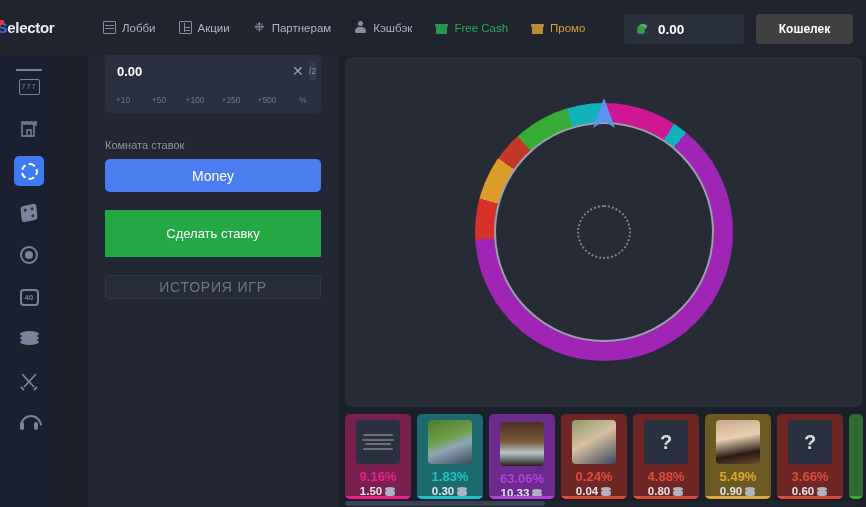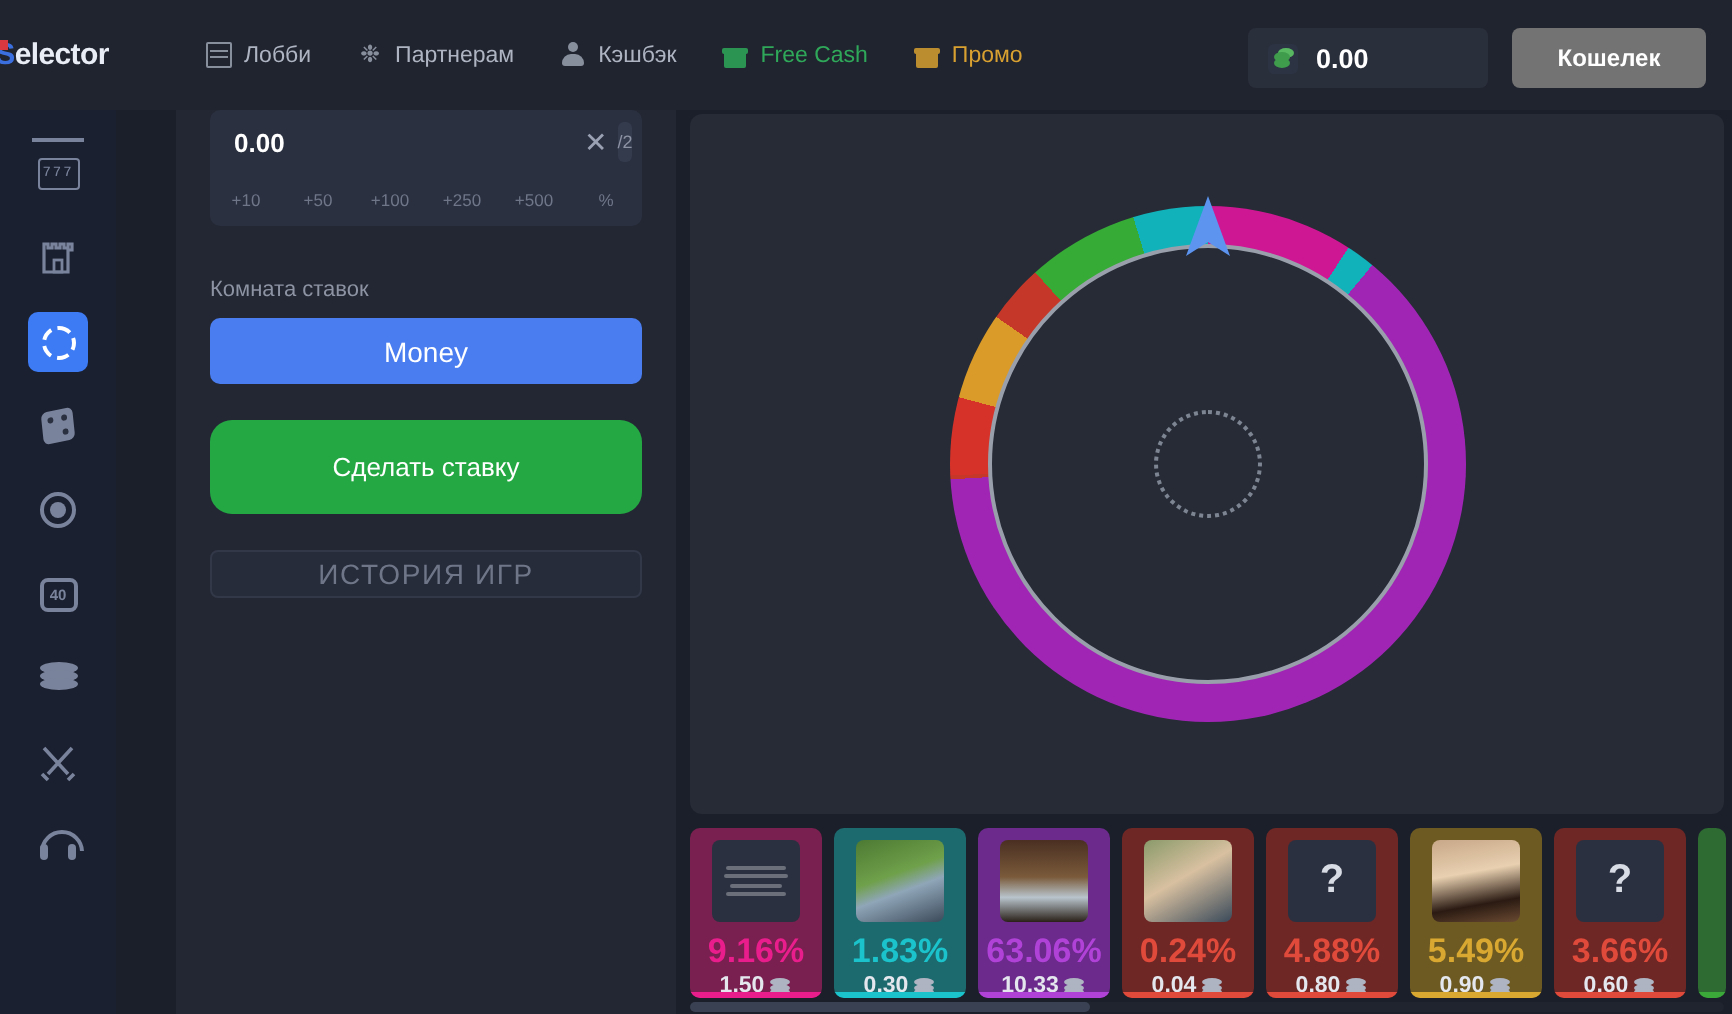--- a/index.html
+++ b/index.html
@@ -65,21 +65,21 @@
     display: flex; align-items: center; padding: 0 10px; gap: 9px;
   }
   .coin-ico { width: 15px; height: 15px; border-radius: 3px; background: #2c3343;
     position: relative; flex: 0 0 auto; }
   .coin-ico::before { content: ""; position: absolute; left: 2.5px; top: 4px;
     width: 8px; height: 5px; border-radius: 50%; background: #3f9c4c;
     box-shadow: 0 3px 0 #3f9c4c, 2px -2px 0 #58b862; }
   .balance-val { font-size: 13.5px; font-weight: bold; color: #fff; }
   .wallet-btn {
     position: absolute; right: 13px; top: 14px; width: 97px; height: 30px;
-    background: #737373; border-radius: 4px; border: none;
+    background: #404040; border-radius: 4px; border: none;
     color: #fff; font-size: 12px; font-weight: bold; cursor: pointer;
     font-family: "Liberation Sans", sans-serif;
   }
 
   
   .sidebar {
     position: absolute; left: 0; top: 55px; width: 58px; height: 452px;
     background: #1b2030;
     display: flex; flex-direction: column; align-items: center; padding-top: 17px; gap: 12px;
   }
@@ -147,21 +147,21 @@
   .quick-row { display: flex; height: 26px; align-items: center; }
   .quick-btn { flex: 1; text-align: center; font-size: 8.5px; color: #6e7688;
     cursor: pointer; }
   .room-btn {
     margin: 0 17px; height: 33px; width: 216px; background: #4a7ef0; border: none;
     border-radius: 5px; color: #fff; font-size: 14px; cursor: pointer;
     font-family: "Liberation Sans", sans-serif;
   }
   .place-btn {
     margin: 18px 17px 0 17px; height: 47px; width: 216px; background: #24a844; border: none;
-    border-radius: 11px; color: #fff; font-size: 13px; cursor: pointer;
+    border-radius: 1px; color: #fff; font-size: 13px; cursor: pointer;
     font-family: "Liberation Sans", sans-serif;
     text-align: center;
   }
   .history-btn {
     margin: 18px 17px 0 17px; height: 24px; width: 216px; background: #272c3a;
     border: 1px solid #323848; border-radius: 4px; color: #6e7688;
     font-size: 14px; letter-spacing: .8px; cursor: pointer;
     font-family: "Liberation Sans", sans-serif;
   }
 
@@ -196,21 +196,21 @@
     width: 66px; height: 85px; border-radius: 5px; flex: 0 0 auto;
     position: relative; display: flex; flex-direction: column;
     align-items: center; padding-top: 6px; overflow: hidden;
   }
   .pcard .avatar {
     width: 44px; height: 44px; border-radius: 4px; background: #2b3040;
     display: flex; align-items: center; justify-content: center;
     font-size: 20px; font-weight: bold; color: #d8dce5; overflow: hidden;
     position: relative;
   }
-  .pcard .pct { font-size: 17px; font-weight: bold; margin-top: 5px; }
+  .pcard .pct { font-size: 13px; font-weight: bold; margin-top: 5px; }
   .pcard .amt { font-size: 11.5px; font-weight: bold; color: #e4e7ee; margin-top: 1px;
      display: flex; align-items: center; gap: 3px; }
   .mini-coin { width: 11px; height: 9px; position: relative; display: inline-block; }
   .mini-coin i { position: absolute; left: 0; width: 10px; height: 4px;
     border-radius: 50%; background: #aeb4c2; }
   .pcard .barline { position: absolute; bottom: 0; left: 0; right: 0; height: 3px; }
   .scrollbar {
     position: absolute; left: 345px; bottom: 1px; width: 517px; height: 5px;
     background: #20242f; border-radius: 3px;
   }
@@ -231,20 +231,24 @@
       <span class="s-mark">S</span>
         <span>elector</span>
     </div>
 
     <div class="nav">
       <div class="nav-item">
         <span class="nav-ico ico-lobby"></span>
         <span>Лобби</span>
       </div>
       <div class="nav-item">
+        <span class="nav-ico ico-promo-grid"></span>
+        <span>Акции</span>
+      </div>
+      <div class="nav-item">
         <span class="nav-ico ico-partner">❉</span>
         <span>Партнерам</span>
       </div>
       <div class="nav-item">
         <span class="nav-ico ico-user"></span>
         <span>Кэшбэк</span>
       </div>
       <div class="nav-item green">
         <span class="nav-ico ico-gift"></span>
         <span>Free Cash</span>

